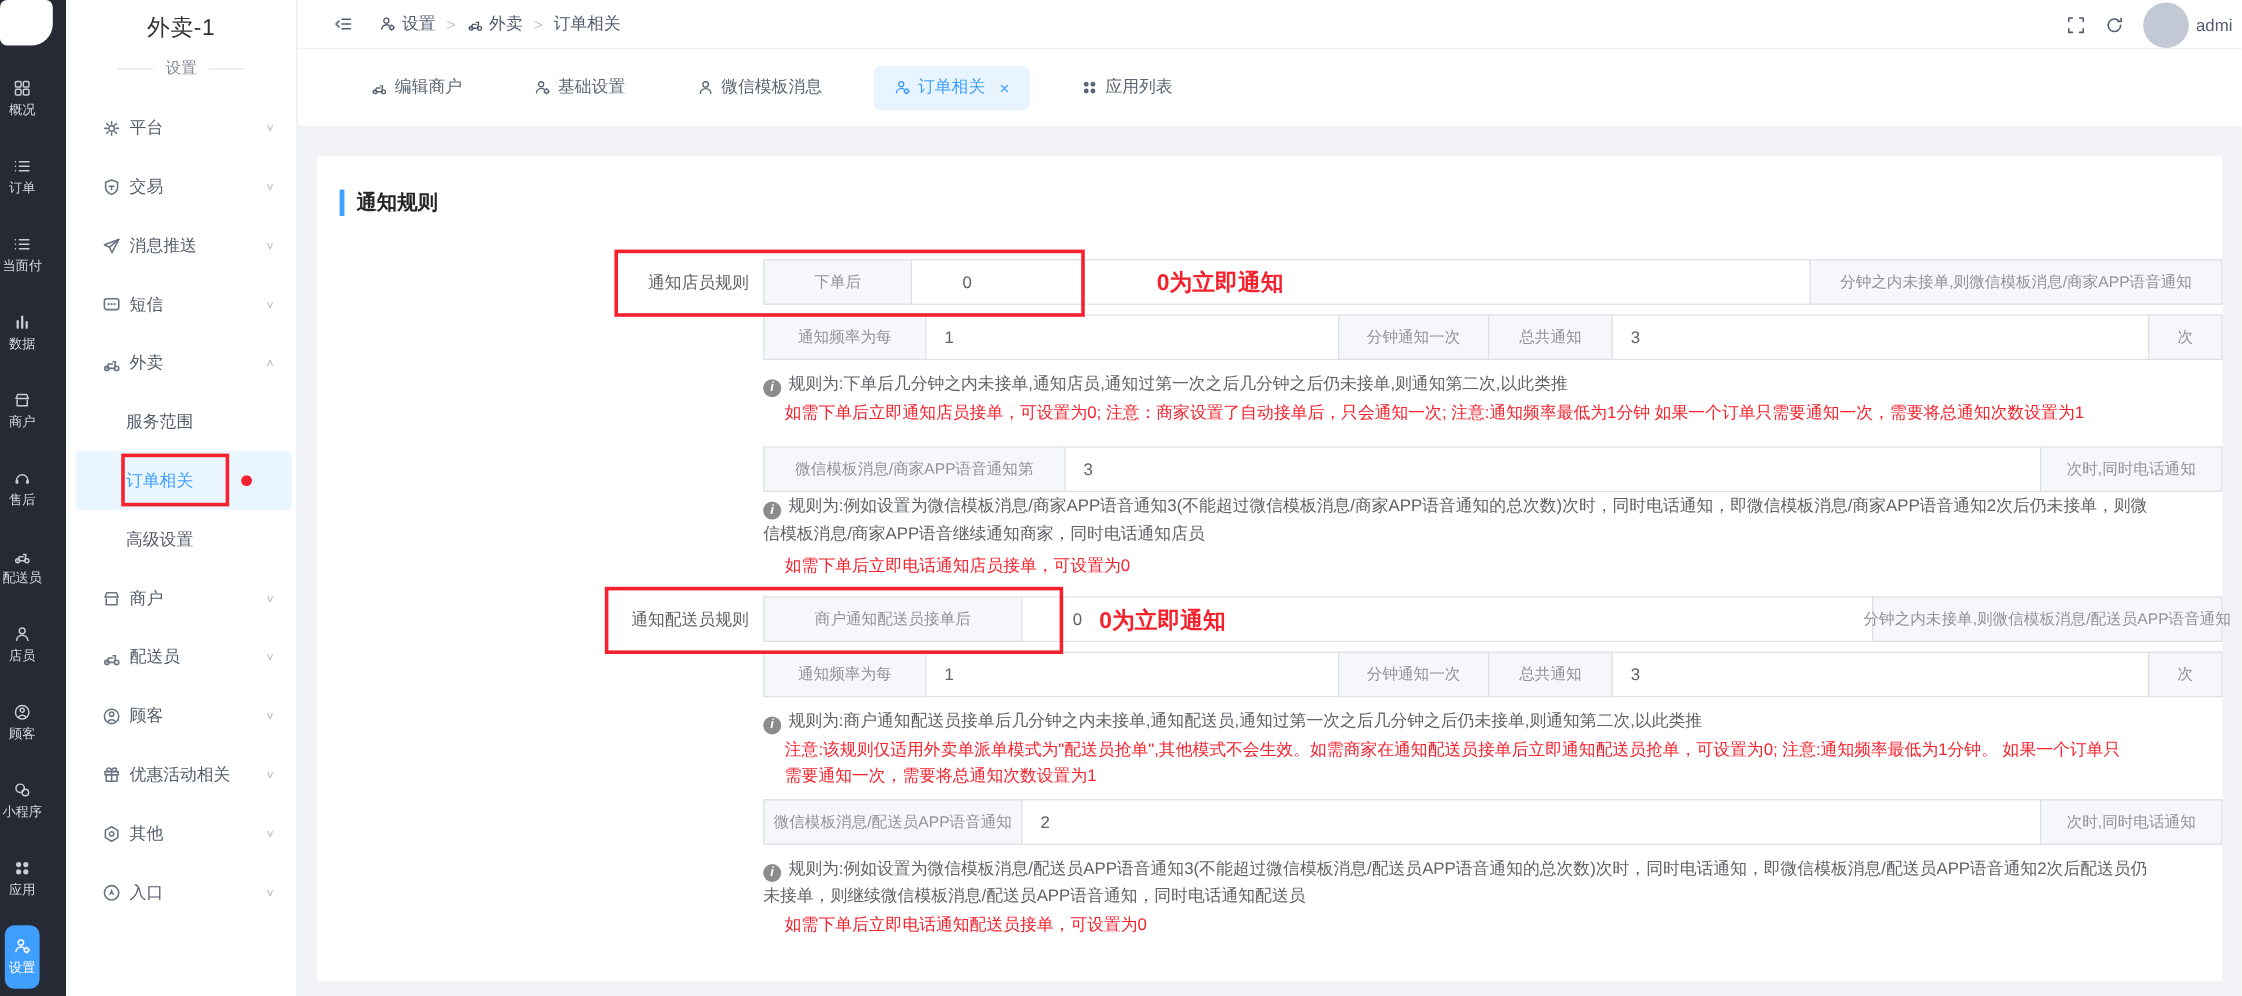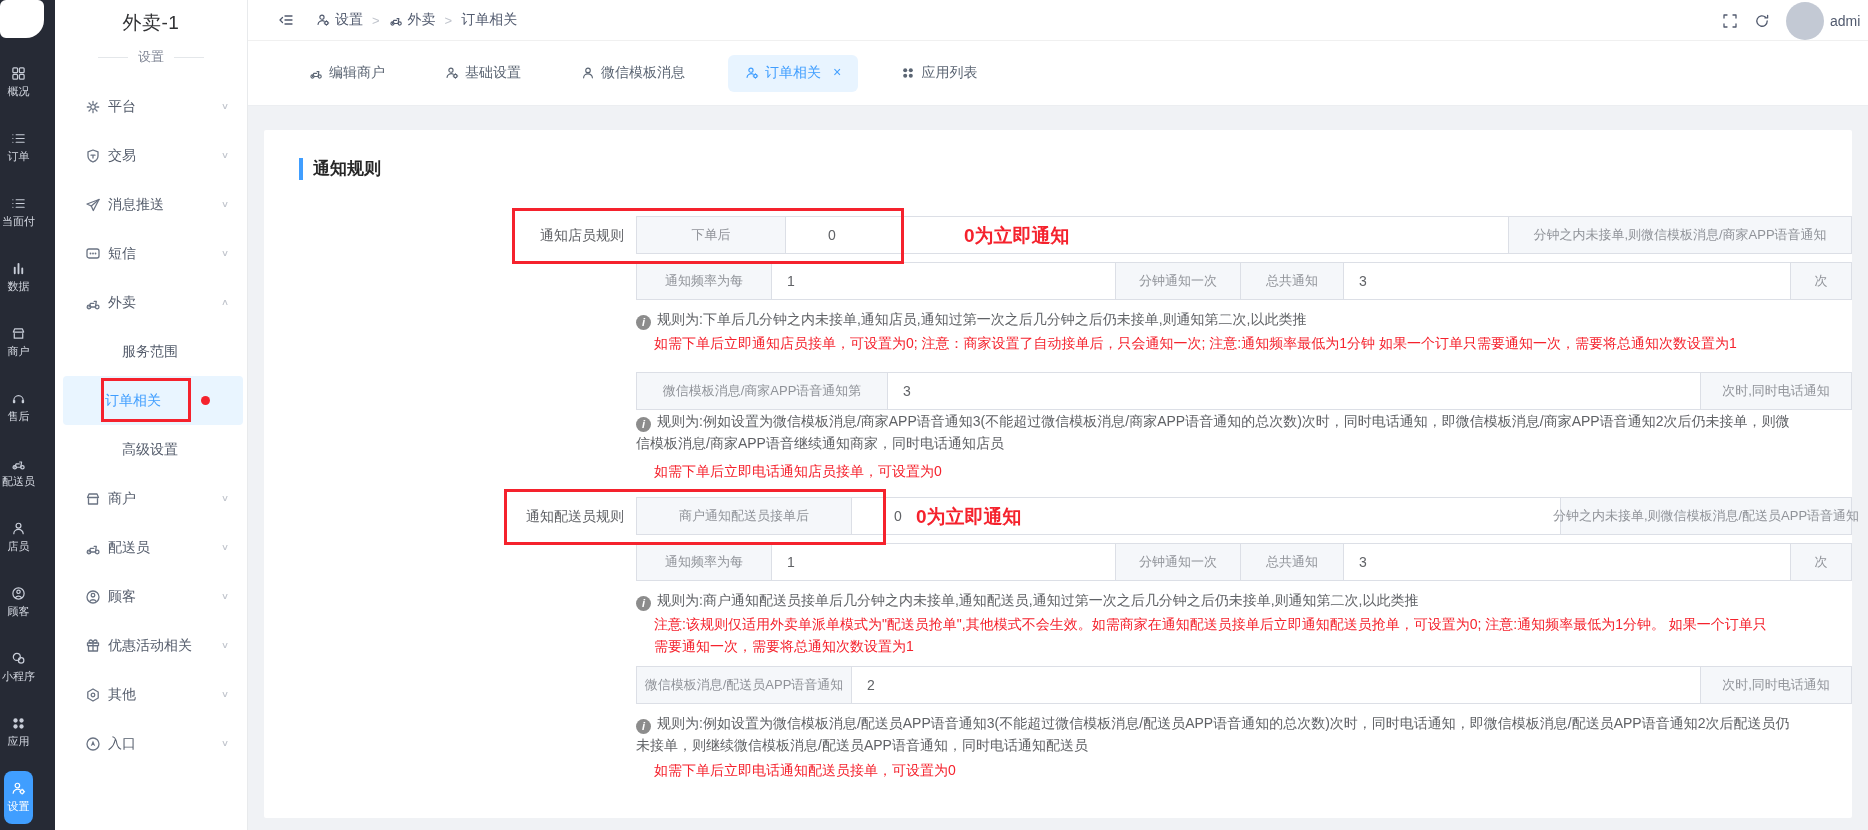--- a/index.html
+++ b/index.html
@@ -27,21 +27,21 @@
   .sb-title { margin-top:10px; text-align:center; font-size:19px; color:#303133; letter-spacing:.5px; }
   .sb-sub { margin-top:12px; display:flex; align-items:center; justify-content:center; gap:10px;
     color:#808695; font-size:13px; }
   .sb-sub::before,.sb-sub::after { content:""; width:30px; height:1px; background:#e4e7ea; }
   .sb-menu { margin-top:16px; }
   .sb-item { position:relative; height:49px; display:flex; align-items:center; padding-left:30px;
     font-size:14px; color:#545c6b; cursor:pointer; }
   .sb-item .sic { width:16px; margin-right:7px; color:#6a7383; display:flex; }
   .sb-item .sic svg { width:15px; height:15px; }
   .sb-item .chev { position:absolute; right:18px; color:#c0c4cc; font-size:11px; transform:scaleY(.8); }
-  .sb-item.sub { padding-left:67px; }
+  .sb-item.sub { padding-left:50px; }
   .sb-item.sub.active { background:#e9f5ff; color:#409eff; margin:0 4px 0 8px; padding-left:42px; border-radius:4px; }
   .red-dot { position:absolute; left:138px; width:9px; height:9px; border-radius:50%; background:#f5222d; }
   .sb-annot-box { position:absolute; left:38px; top:2px; width:90px; height:44px;
     border:3px solid #f5222d; pointer-events:none; z-index:5; }
 
   
   .topbar { position:absolute; left:248px; top:0; right:0; height:41px; background:#fff;
     border-bottom:1px solid #f0f0f0; display:flex; align-items:center; padding-left:30px; z-index:10; }
   .collapse { color:#515a6e; display:flex; margin-right:22px; cursor:pointer; }
   .collapse svg { width:17px; height:17px; }
@@ -52,30 +52,30 @@
   .top-right { position:absolute; right:0; top:0; height:41px; display:flex; align-items:center; }
   .tool-ic { color:#515a6e; margin-right:16px; cursor:pointer; display:flex; }
   .tool-ic svg { width:16px; height:16px; }
   .avatar { width:38px; height:38px; border-radius:50%; background:#c3c9d4; margin-right:6px; cursor:pointer; flex:none; }
   .username { font-size:14px; color:#515a6e; width:38px; overflow:hidden; white-space:nowrap; }
 
   
   .tabbar { position:absolute; left:248px; top:41px; right:0; height:65px; background:#fff;
     border-bottom:1px solid #eceef1; display:flex; align-items:center; padding-left:44px; gap:26px; z-index:9; }
   .tab { height:37px; display:flex; align-items:center; gap:6px; padding:0 17px; border-radius:6px;
-    font-size:14px; color:#5b6573; cursor:pointer; white-space:nowrap;font-family:Liberation Mono, monospace; }
+    font-size:14px; color:#5b6573; cursor:pointer; white-space:nowrap; }
   .tab svg { width:14px; height:14px; }
   .tab.active { background:#e8f4ff; color:#409eff; }
   .tab .close { margin-left:6px; font-size:14px; color:#409eff; cursor:pointer; }
 
   
   .content { position:absolute; left:248px; top:106px; right:0; bottom:0; background:#f0f2f5; }
   .card { position:absolute; left:16px; right:16px; top:24px; height:688px; background:#fff; border-radius:2px; }
 
-  .sec-title { position:absolute; left:35px; top:28px; font-size:17px; font-weight:bold; color:#262626;
+  .sec-title { position:absolute; left:19px; top:28px; font-size:17px; font-weight:bold; color:#262626;
     border-left:4px solid #409eff; padding-left:10px; line-height:22px; }
 
   .flabel { position:absolute; left:0; width:360px; text-align:right; font-size:14px; color:#606266; line-height:38px; }
   .frow { position:absolute; left:372px; right:0; height:38px; display:flex; }
   .frow > * { border:1px solid #dcdfe6; height:38px; }
   .frow > * + * { margin-left:-1px; }
   .addon { background:#f5f7fa; color:#909399; font-size:13px; display:flex; align-items:center;
     justify-content:center; white-space:nowrap; flex:none; }
   .ipt { background:#fff; color:#606266; font-size:14px; padding-left:15px; outline:none; min-width:0; }
   .ipt.pad { padding-left:42px; }
@@ -450,21 +450,21 @@
       </div>
   </div>
 
   <div class="content">
     <div class="card">
 
       <div class="sec-title">通知规则</div>
 
       <div class="flabel" style="top:86px">通知店员规则</div>
       <div class="frow" style="top:86px">
-        <span class="addon" style="width:150px">下单后</span>
+        <span class="addon" style="width:124px">下单后</span>
         <input class="ipt pad" style="flex: 1 1 0%;" value="0">
         <span class="addon" style="width:344px">分钟之内未接单,则微信模板消息/商家APP语音通知</span>
       </div>
 
       <div class="frow" style="top:132px">
         <span class="addon" style="width:136px">通知频率为每</span>
         <input class="ipt" style="flex: 1 1 0%;" value="1">
         <span class="addon" style="width:126px">分钟通知一次</span>
         <span class="addon" style="width:104px">总共通知</span>
         <input class="ipt" style="width: 448px;" value="3">

